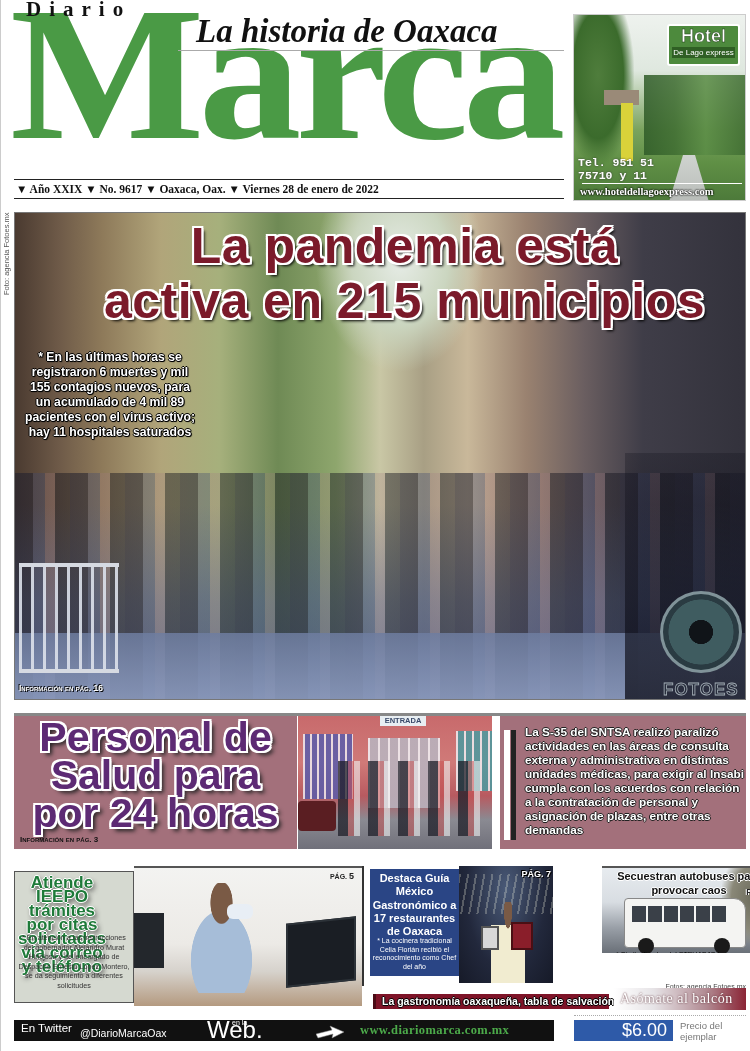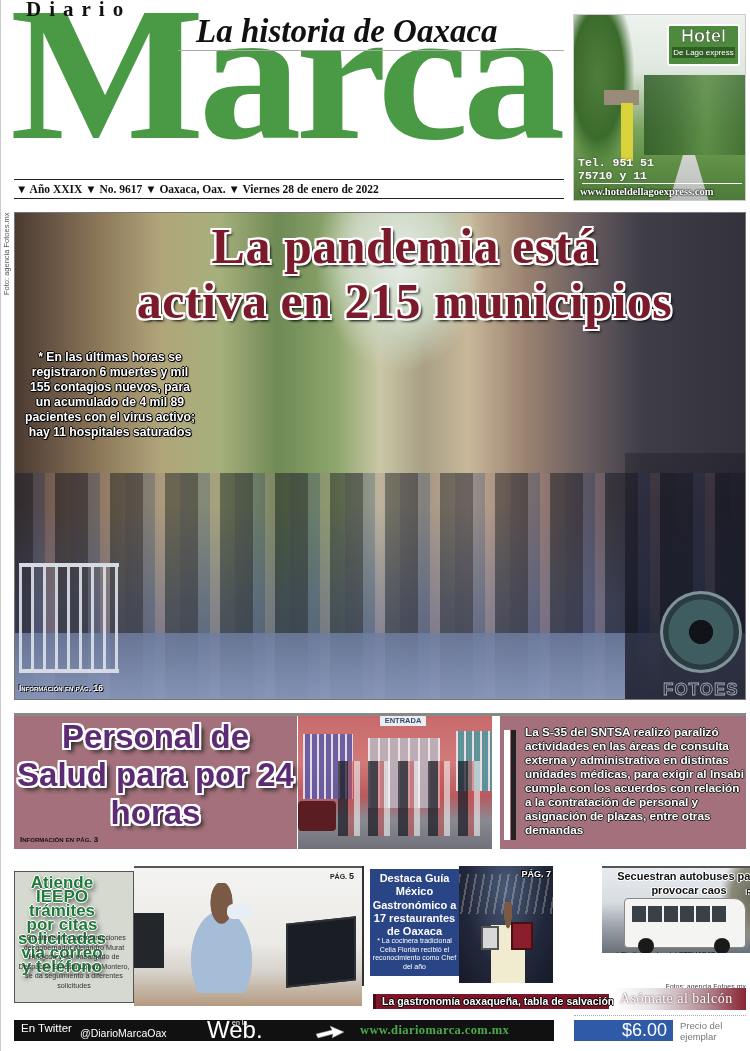--- a/index.html
+++ b/index.html
@@ -41,35 +41,35 @@
     .main-photo .sky { position: absolute; left: 300px; top: 0; width: 170px; height: 160px; background: radial-gradient(ellipse at 50% 30%, #e6ece6 0%, #cbd6c0 40%, transparent 70%); }
     .main-photo .crowd { position: absolute; left: 0; top: 260px; width: 732px; height: 228px;
       background:
         repeating-linear-gradient(90deg, rgba(30,30,45,.55) 0 18px, rgba(60,70,110,.35) 18px 30px, rgba(160,120,130,.25) 30px 40px, rgba(20,20,30,.45) 40px 55px); }
     .main-photo .street { position: absolute; left: 0; top: 420px; width: 732px; height: 68px; background: linear-gradient(180deg, rgba(110,125,160,.85), rgba(140,155,190,.9)); }
     .main-photo .fence { position: absolute; left: 4px; top: 350px; width: 100px; height: 110px;
       background: repeating-linear-gradient(90deg, rgba(220,225,235,.9) 0 3px, transparent 3px 12px);
       border-top: 4px solid #d6dae2; border-bottom: 4px solid #d6dae2; }
     .main-photo .dark-r { position: absolute; left: 610px; top: 240px; width: 122px; height: 248px; background: linear-gradient(180deg, rgba(20,20,30,.3), rgba(10,10,20,.75)); }
 
-    .headline { position: absolute; left: 0; top: 6px; width: 732px; text-align: center; font-family: Liberation Serif, serif; font-weight: bold; font-size: 50px; line-height: 55px; color: #7b1a2a; letter-spacing: 0.5px;
+    .headline { position: absolute; left: 0; top: 6px; width: 732px; text-align: center; font-family: Liberation Sans, sans-serif; font-weight: bold; font-size: 50px; line-height: 55px; color: #7b1a2a; letter-spacing: 0.5px;
       text-shadow: 2px 0 0 #fff, -2px 0 0 #fff, 0 2px 0 #fff, 0 -2px 0 #fff, 2px 2px 0 #fff, -2px -2px 0 #fff, 2px -2px 0 #fff, -2px 2px 0 #fff, 3px 3px 3px #000; padding-left: 47px; }
     .headline .l1 { display: block; }
     .headline .l2 { display: block; }
     .subdeck { position: absolute; left: 10px; top: 137px; width: 170px; text-align: center; font-weight: bold; font-size: 12.2px; line-height: 15px; color: #fff;
       text-shadow: 1px 0 0 #000, -1px 0 0 #000, 0 1px 0 #000, 0 -1px 0 #000, 1px 1px 1px #000; }
     .info-main { position: absolute; left: 4px; top: 470px; font-weight: bold; font-size: 8.5px; color: #fff; font-variant: small-caps; text-shadow: 1px 1px 0 #000, -1px -1px 0 #000; }
     .fotoes-logo { position: absolute; left: 645px; top: 378px; width: 82px; height: 82px; border-radius: 50%; border: 3px solid rgba(150,170,175,.8);
       background: radial-gradient(circle, #101418 0 22%, #3f5c60 23% 60%, #2a3b42 61% 100%); }
     .fotoes-text { position: absolute; left: 648px; top: 467px; font-size: 17px; font-weight: bold; letter-spacing: 1px; color: rgba(40,50,60,.2); -webkit-text-stroke: 0.8px #a6b0b8; }
 
     
     .rule-sep { left: 14px; top: 713px; width: 732px; height: 3px; background: #888; }
     .salud-panel { left: 14px; top: 716px; width: 283px; height: 133px; background: #a3707b; }
-    .salud-title { position: absolute; left: 0; top: 2px; width: 283px; text-align: center; font-weight: bold; font-size: 33px; line-height: 38px; color: #5d2a74;
+    .salud-title { position: absolute; left: 0; top: 2px; width: 283px; text-align: center; font-weight: bold; font-size: 41px; line-height: 38px; color: #5d2a74;
       text-shadow: 2px 0 0 #fff, -2px 0 0 #fff, 0 2px 0 #fff, 0 -2px 0 #fff, 2px 2px 0 #fff, -2px -2px 0 #fff, 2px -2px 0 #fff, -2px 2px 0 #fff, 4px 4px 4px #222; }
     .salud-info { position: absolute; left: 6px; top: 119px; font-weight: bold; font-size: 8px; color: #111; font-variant: small-caps; }
     .clinic-photo { left: 298px; top: 716px; width: 194px; height: 133px; overflow: hidden;
       background: linear-gradient(180deg, #c86a6c 0%, #d07a78 35%, #b85a60 60%, #8a8a92 78%, #70707a 100%); }
     .clinic-photo .sign { position: absolute; left: 82px; top: 0; width: 46px; height: 10px; background: #e8eef2; color: #3a4a6a; font-size: 7.5px; font-weight: bold; text-align: center; line-height: 10px; }
     .clinic-photo .gate-l { position: absolute; left: 5px; top: 18px; width: 50px; height: 65px; background: repeating-linear-gradient(90deg, #eeeaf0 0 2px, #5a5cab 2px 7px); opacity: .85; }
     .clinic-photo .gate-c { position: absolute; left: 70px; top: 22px; width: 72px; height: 70px; background: repeating-linear-gradient(90deg, #f1eef2 0 2px, #b9b2bd 2px 10px); opacity: .9; }
     .clinic-photo .gate-r { position: absolute; left: 158px; top: 15px; width: 42px; height: 60px; background: repeating-linear-gradient(90deg, #f1eef2 0 2px, #4a9aa0 2px 8px); opacity: .85; }
     .clinic-photo .people { position: absolute; left: 40px; top: 45px; width: 150px; height: 75px; background: repeating-linear-gradient(90deg, rgba(30,30,40,.75) 0 10px, rgba(200,80,80,.5) 10px 16px, rgba(240,240,240,.6) 16px 22px, transparent 22px 30px); }
     .clinic-photo .car { position: absolute; left: 0; top: 85px; width: 38px; height: 30px; background: #5a1e22; border-radius: 4px; }

